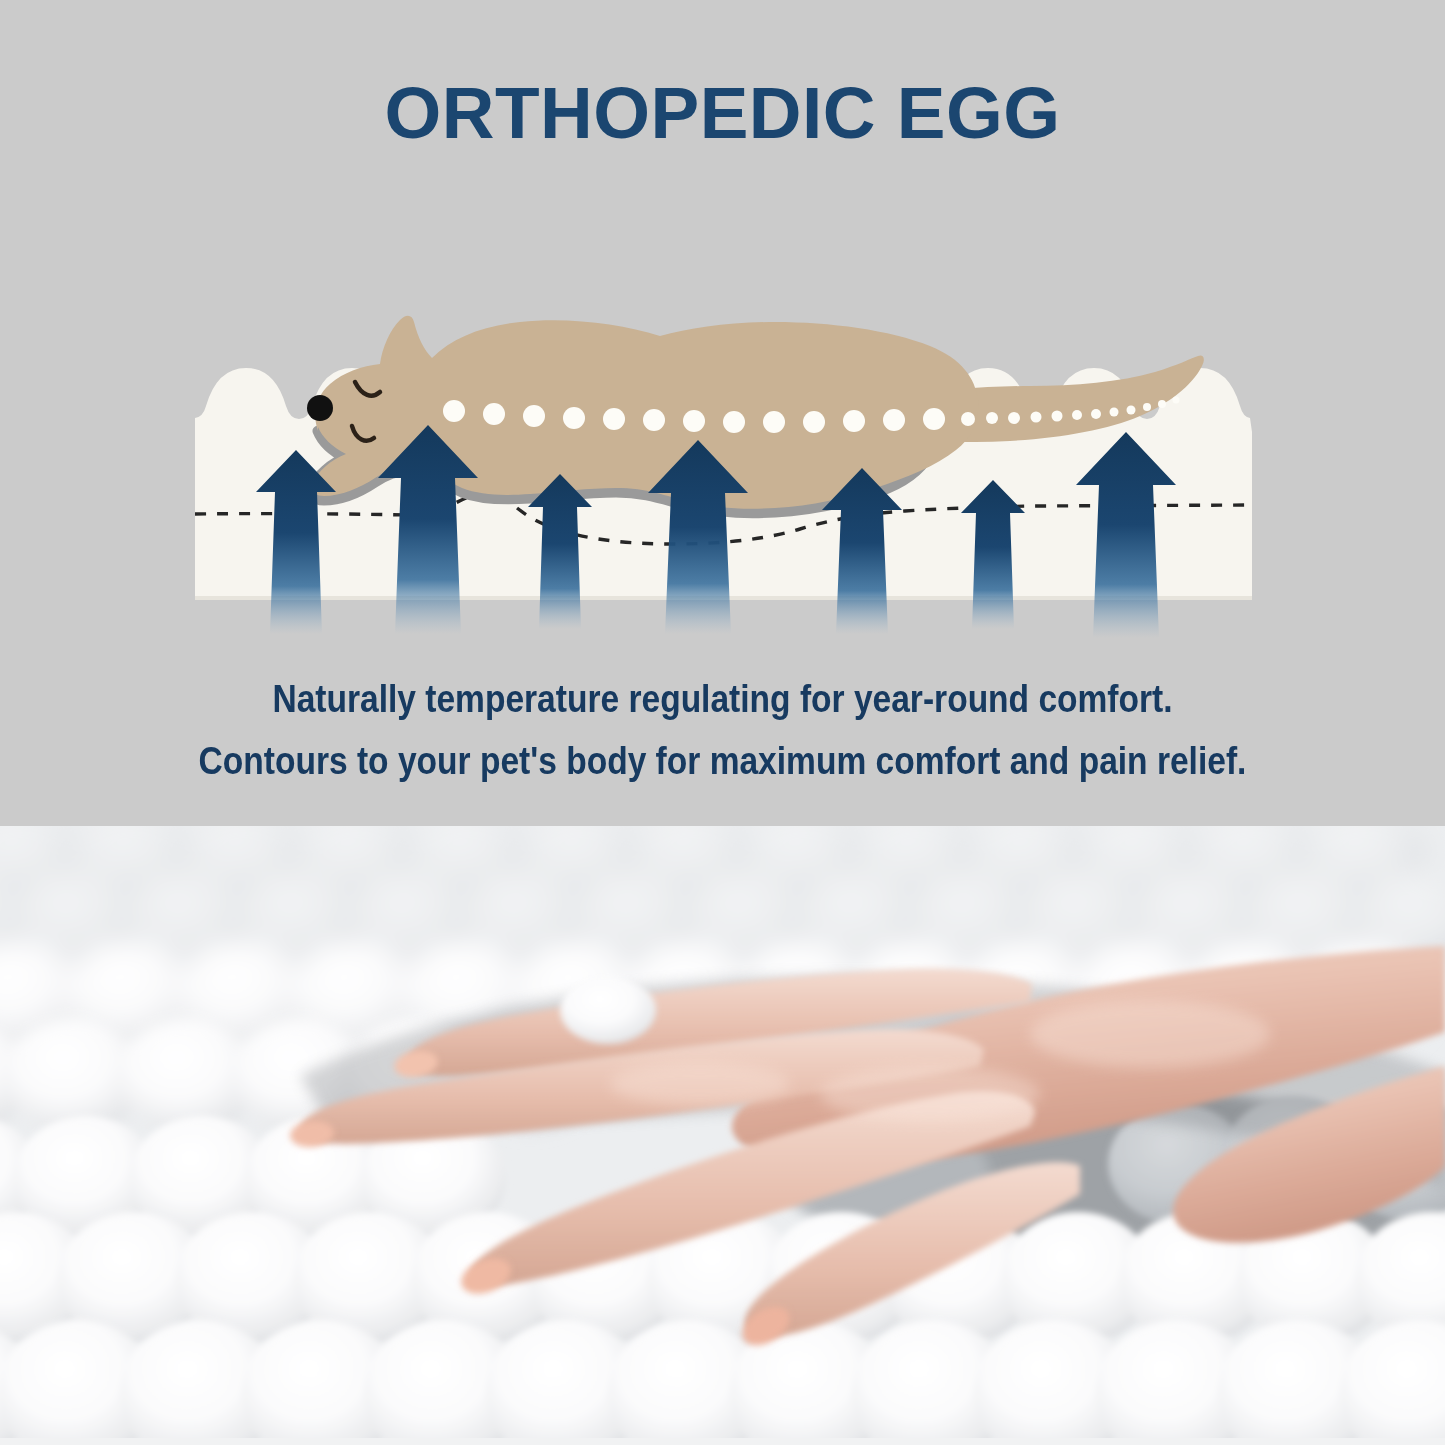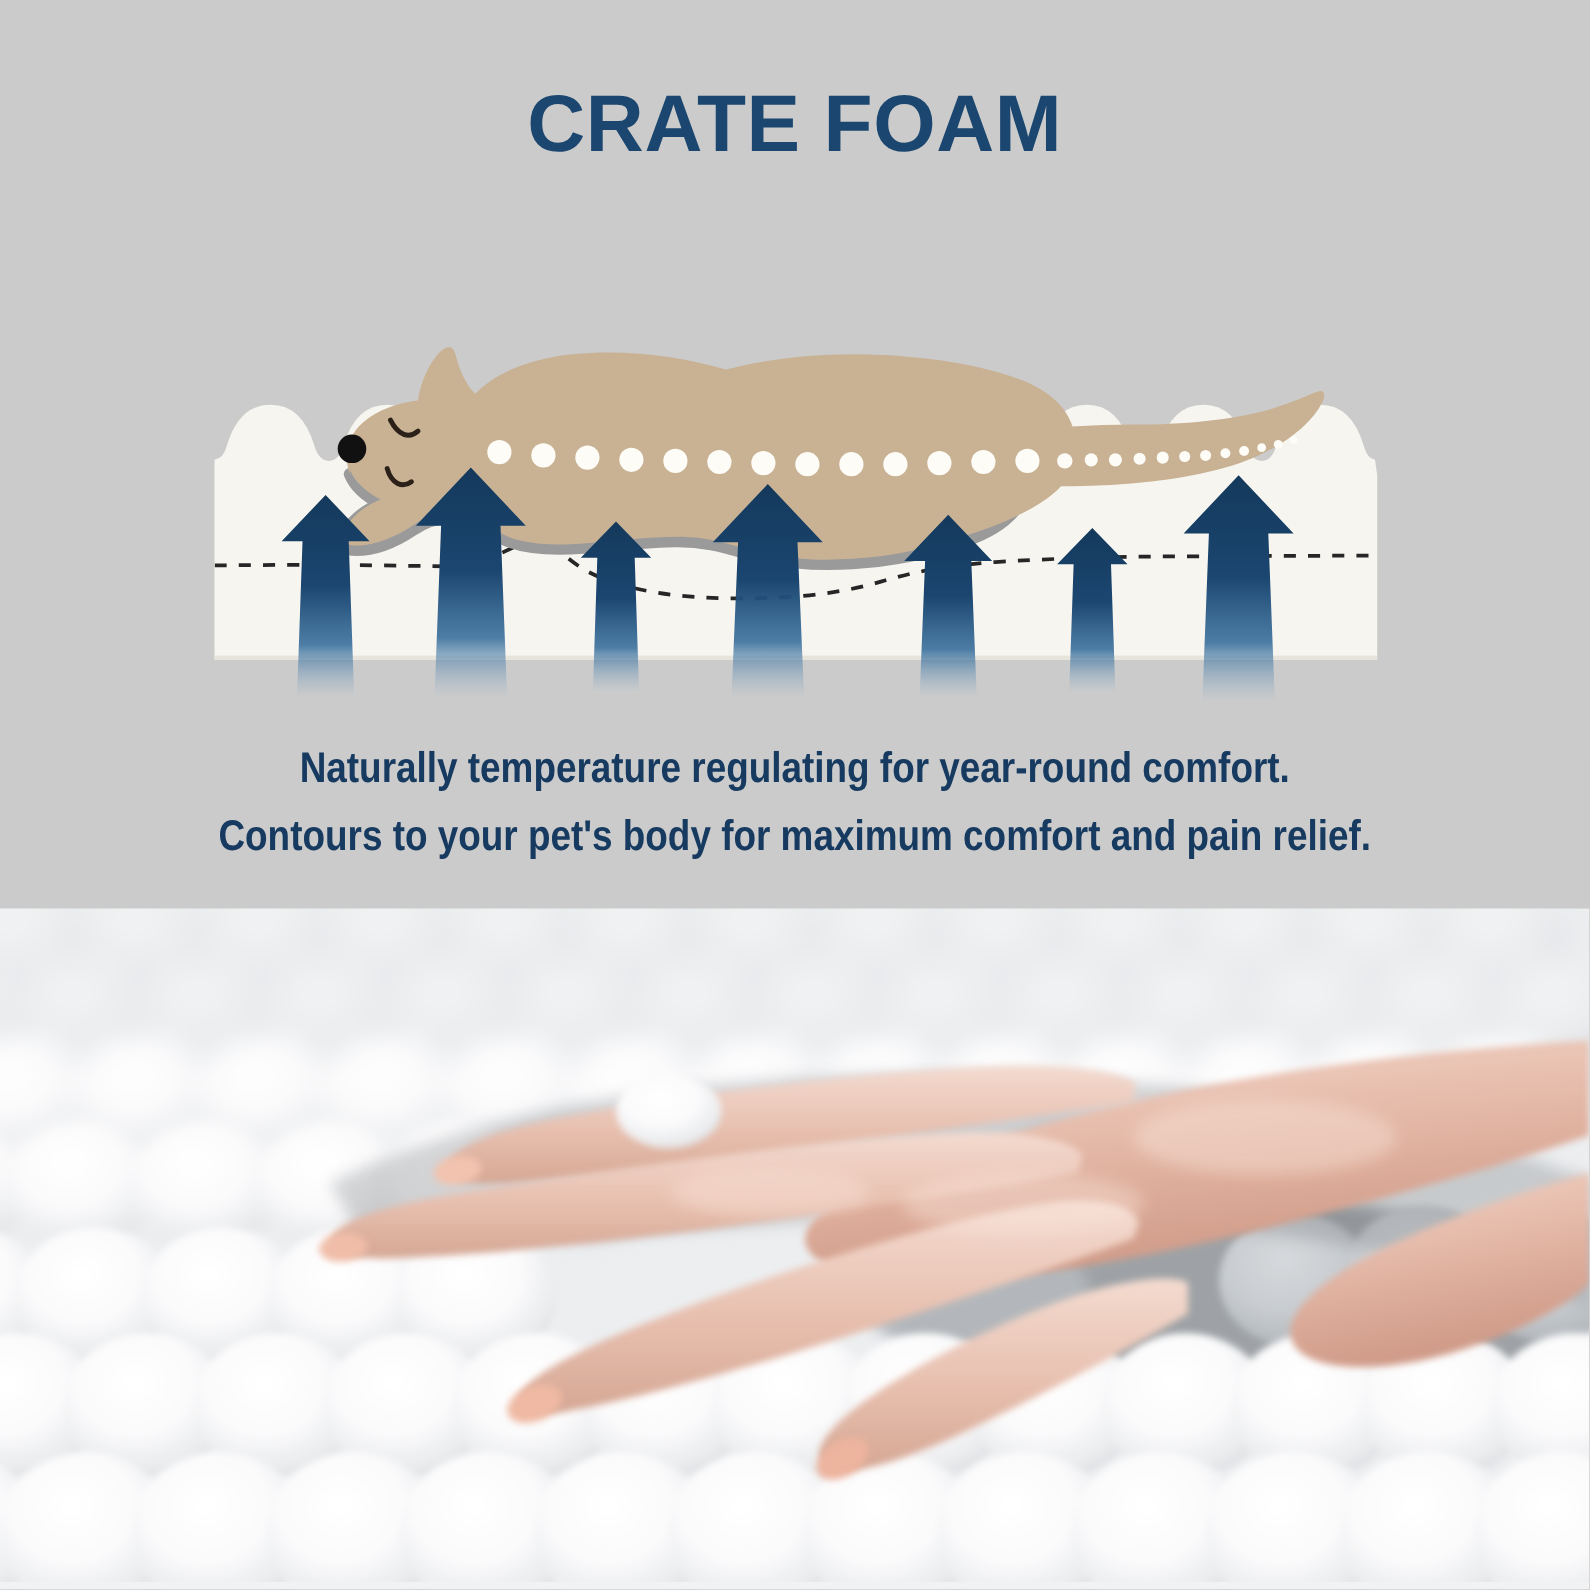--- a/index.html
+++ b/index.html
@@ -55,21 +55,21 @@
   .photo svg{display:block;width:1445px;height:619px;}
 </style>
 </head>
 <body>
 
 <div class="page">
 
   <div class="top-panel">
 
     <div class="headline">
-      <span class="l2">CRATE FOAM</span>
+      <span class="l1">ORTHOPEDIC EGG</span>
     </div>
 
     <div class="illo">
       <svg viewBox="0 0 1445 360" width="1445" height="360" xmlns="http://www.w3.org/2000/svg">
         <defs>
           <linearGradient id="arrowGrad" x1="0" y1="0" x2="0" y2="1">
             <stop offset="0%" stop-color="#14395c" stop-opacity="1"></stop>
             <stop offset="45%" stop-color="#1b4670" stop-opacity="1"></stop>
             <stop offset="74%" stop-color="#2f6898" stop-opacity="0.85"></stop>
             <stop offset="100%" stop-color="#7fa8c8" stop-opacity="0"></stop>

